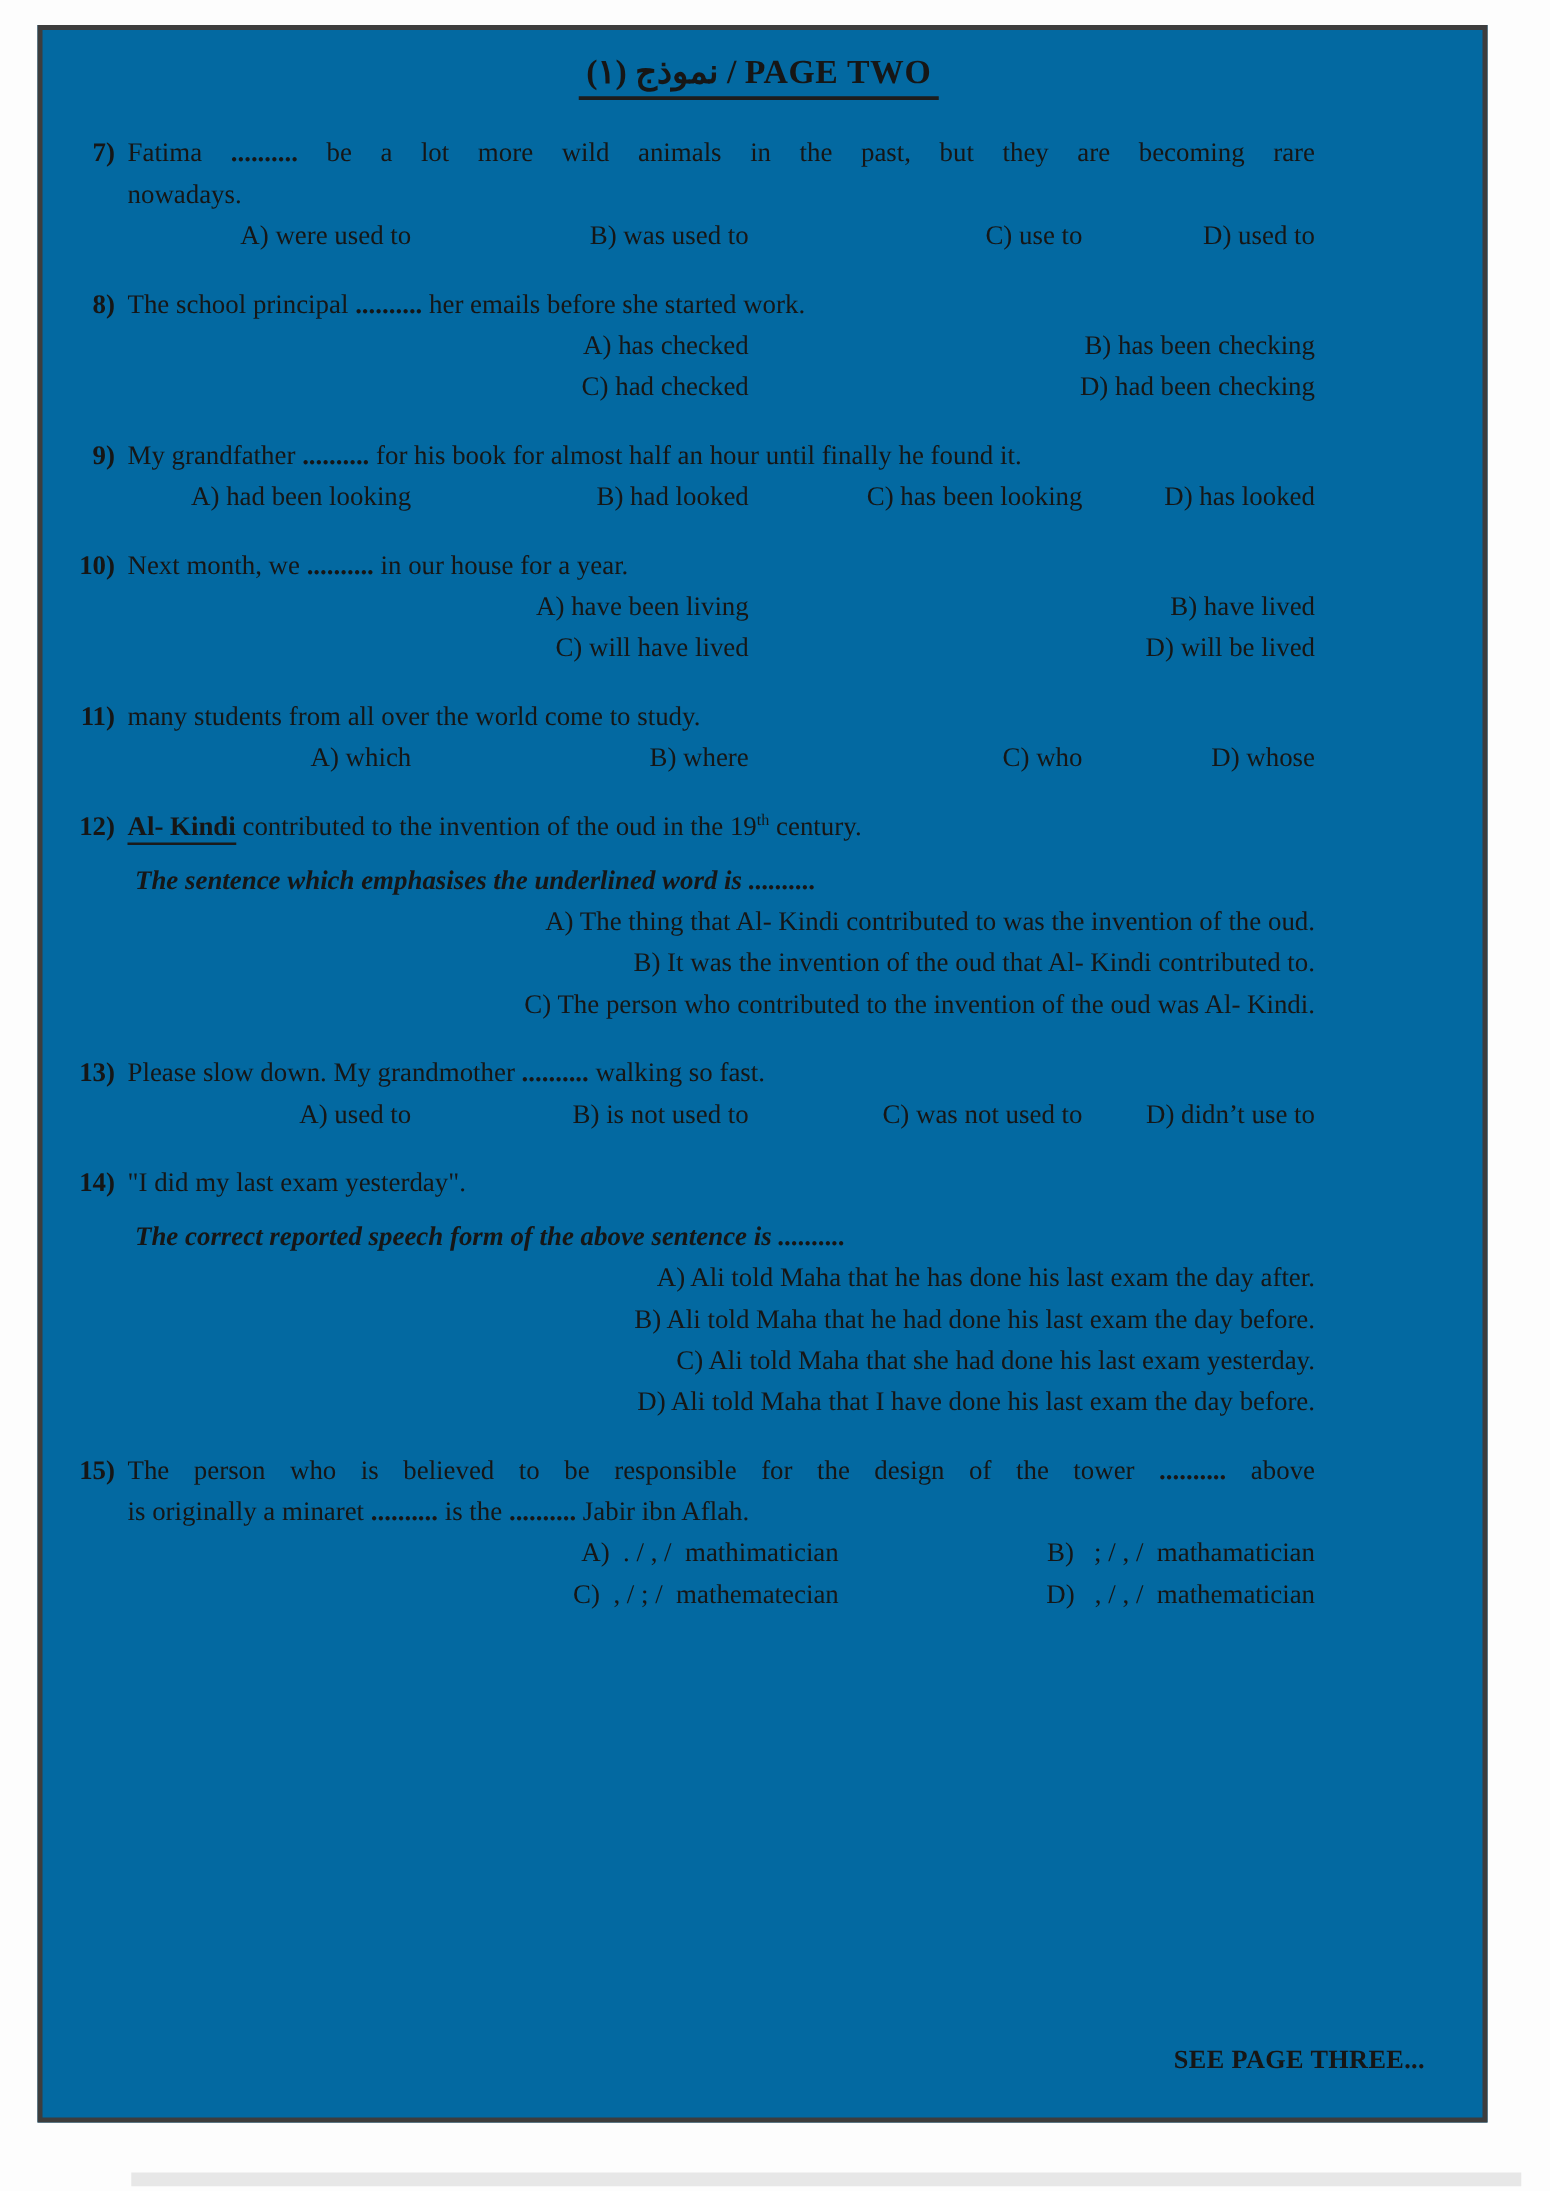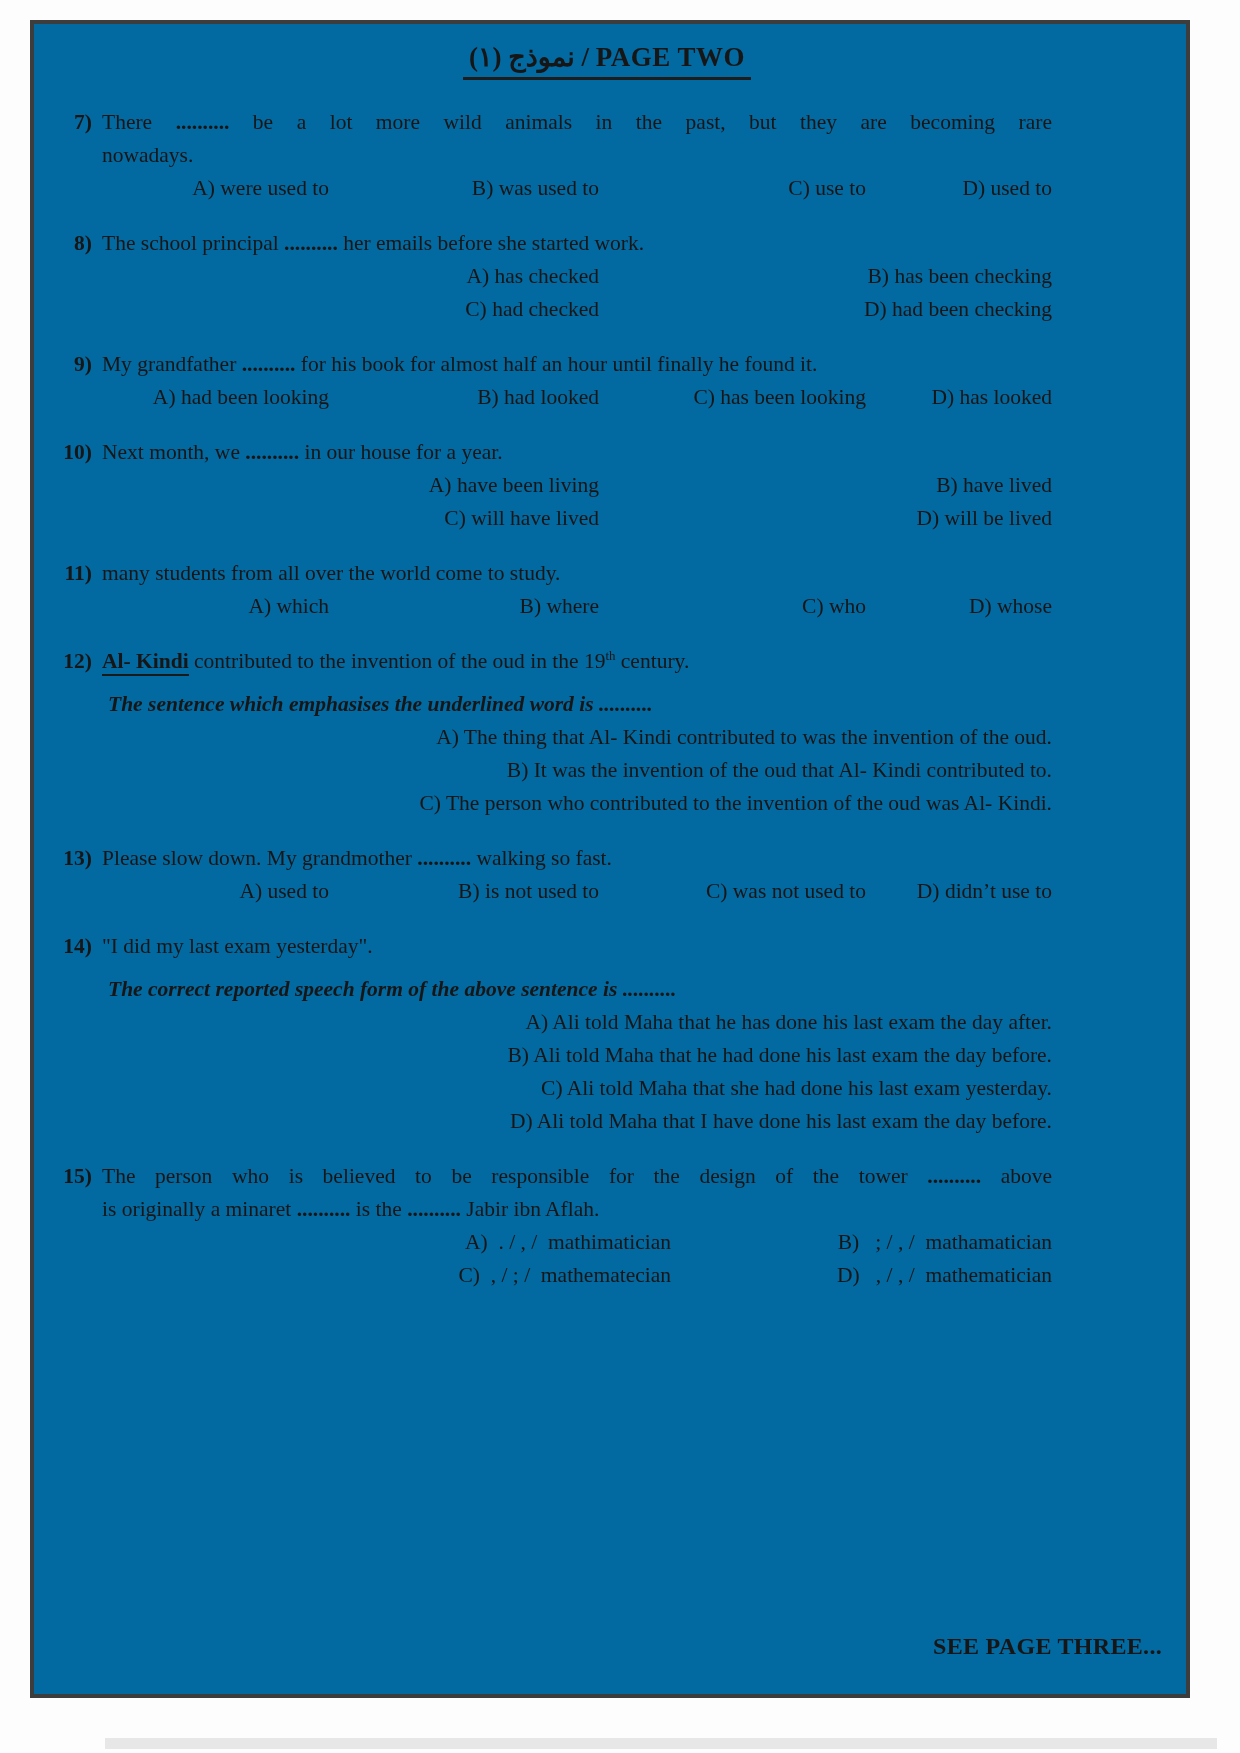--- a/index.html
+++ b/index.html
@@ -30,41 +30,41 @@
   .options.row4{display:grid;grid-template-columns:225px 270px 267px 1fr;}
   .options.grid2{display:grid;grid-template-columns:495px 1fr;}
   .options.grid2w{display:grid;grid-template-columns:567px 1fr;}
   .options.list .option{display:block;}
   .option{white-space:pre-wrap;}
   .seg{}
   .b{font-weight:bold;}
   .u{border-bottom:2.5px solid #1a1a1a;padding-bottom:1px;}
   .sup{vertical-align:super;font-size:0.6em;line-height:0;}
   .footer-note{
-    position:absolute;right:24px;bottom:34px;
-    font-weight:bold;font-size:24px;letter-spacing:0.3px;
+    position:absolute;right:46px;bottom:34px;
+    font-weight:bold;font-size:21px;letter-spacing:0.3px;
   }
   .scan-edge{
     position:absolute;left:105px;top:1738px;width:1112px;height:11px;
     background:#e7e7e7;
   }
 </style>
 </head>
 <body>
 
 <div class="page-frame">
   <div class="title-row">
     <span class="page-title">نموذج (١) / PAGE TWO</span>
   </div>
 
   <div id="questions">
       <div class="question">
     <div class="qnum">7)</div>
     <div class="qbody">
-          <div class="stem-line justify"><span class="seg">There </span><span class="seg b">..........</span><span class="seg"> be a lot more wild animals in the past, but they are becoming rare</span></div>
+          <div class="stem-line justify"><span class="seg">Fatima </span><span class="seg b">..........</span><span class="seg"> be a lot more wild animals in the past, but they are becoming rare</span></div>
           <div class="stem-line"><span class="seg">nowadays.</span></div>
           <div class="options row4">
             <div class="option"><span class="seg">A) were used to</span></div>
             <div class="option"><span class="seg">B) was used to</span></div>
             <div class="option"><span class="seg">C) use to</span></div>
             <div class="option"><span class="seg">D) used to</span></div>
           </div>
         </div>
   </div>
       <div class="question">

